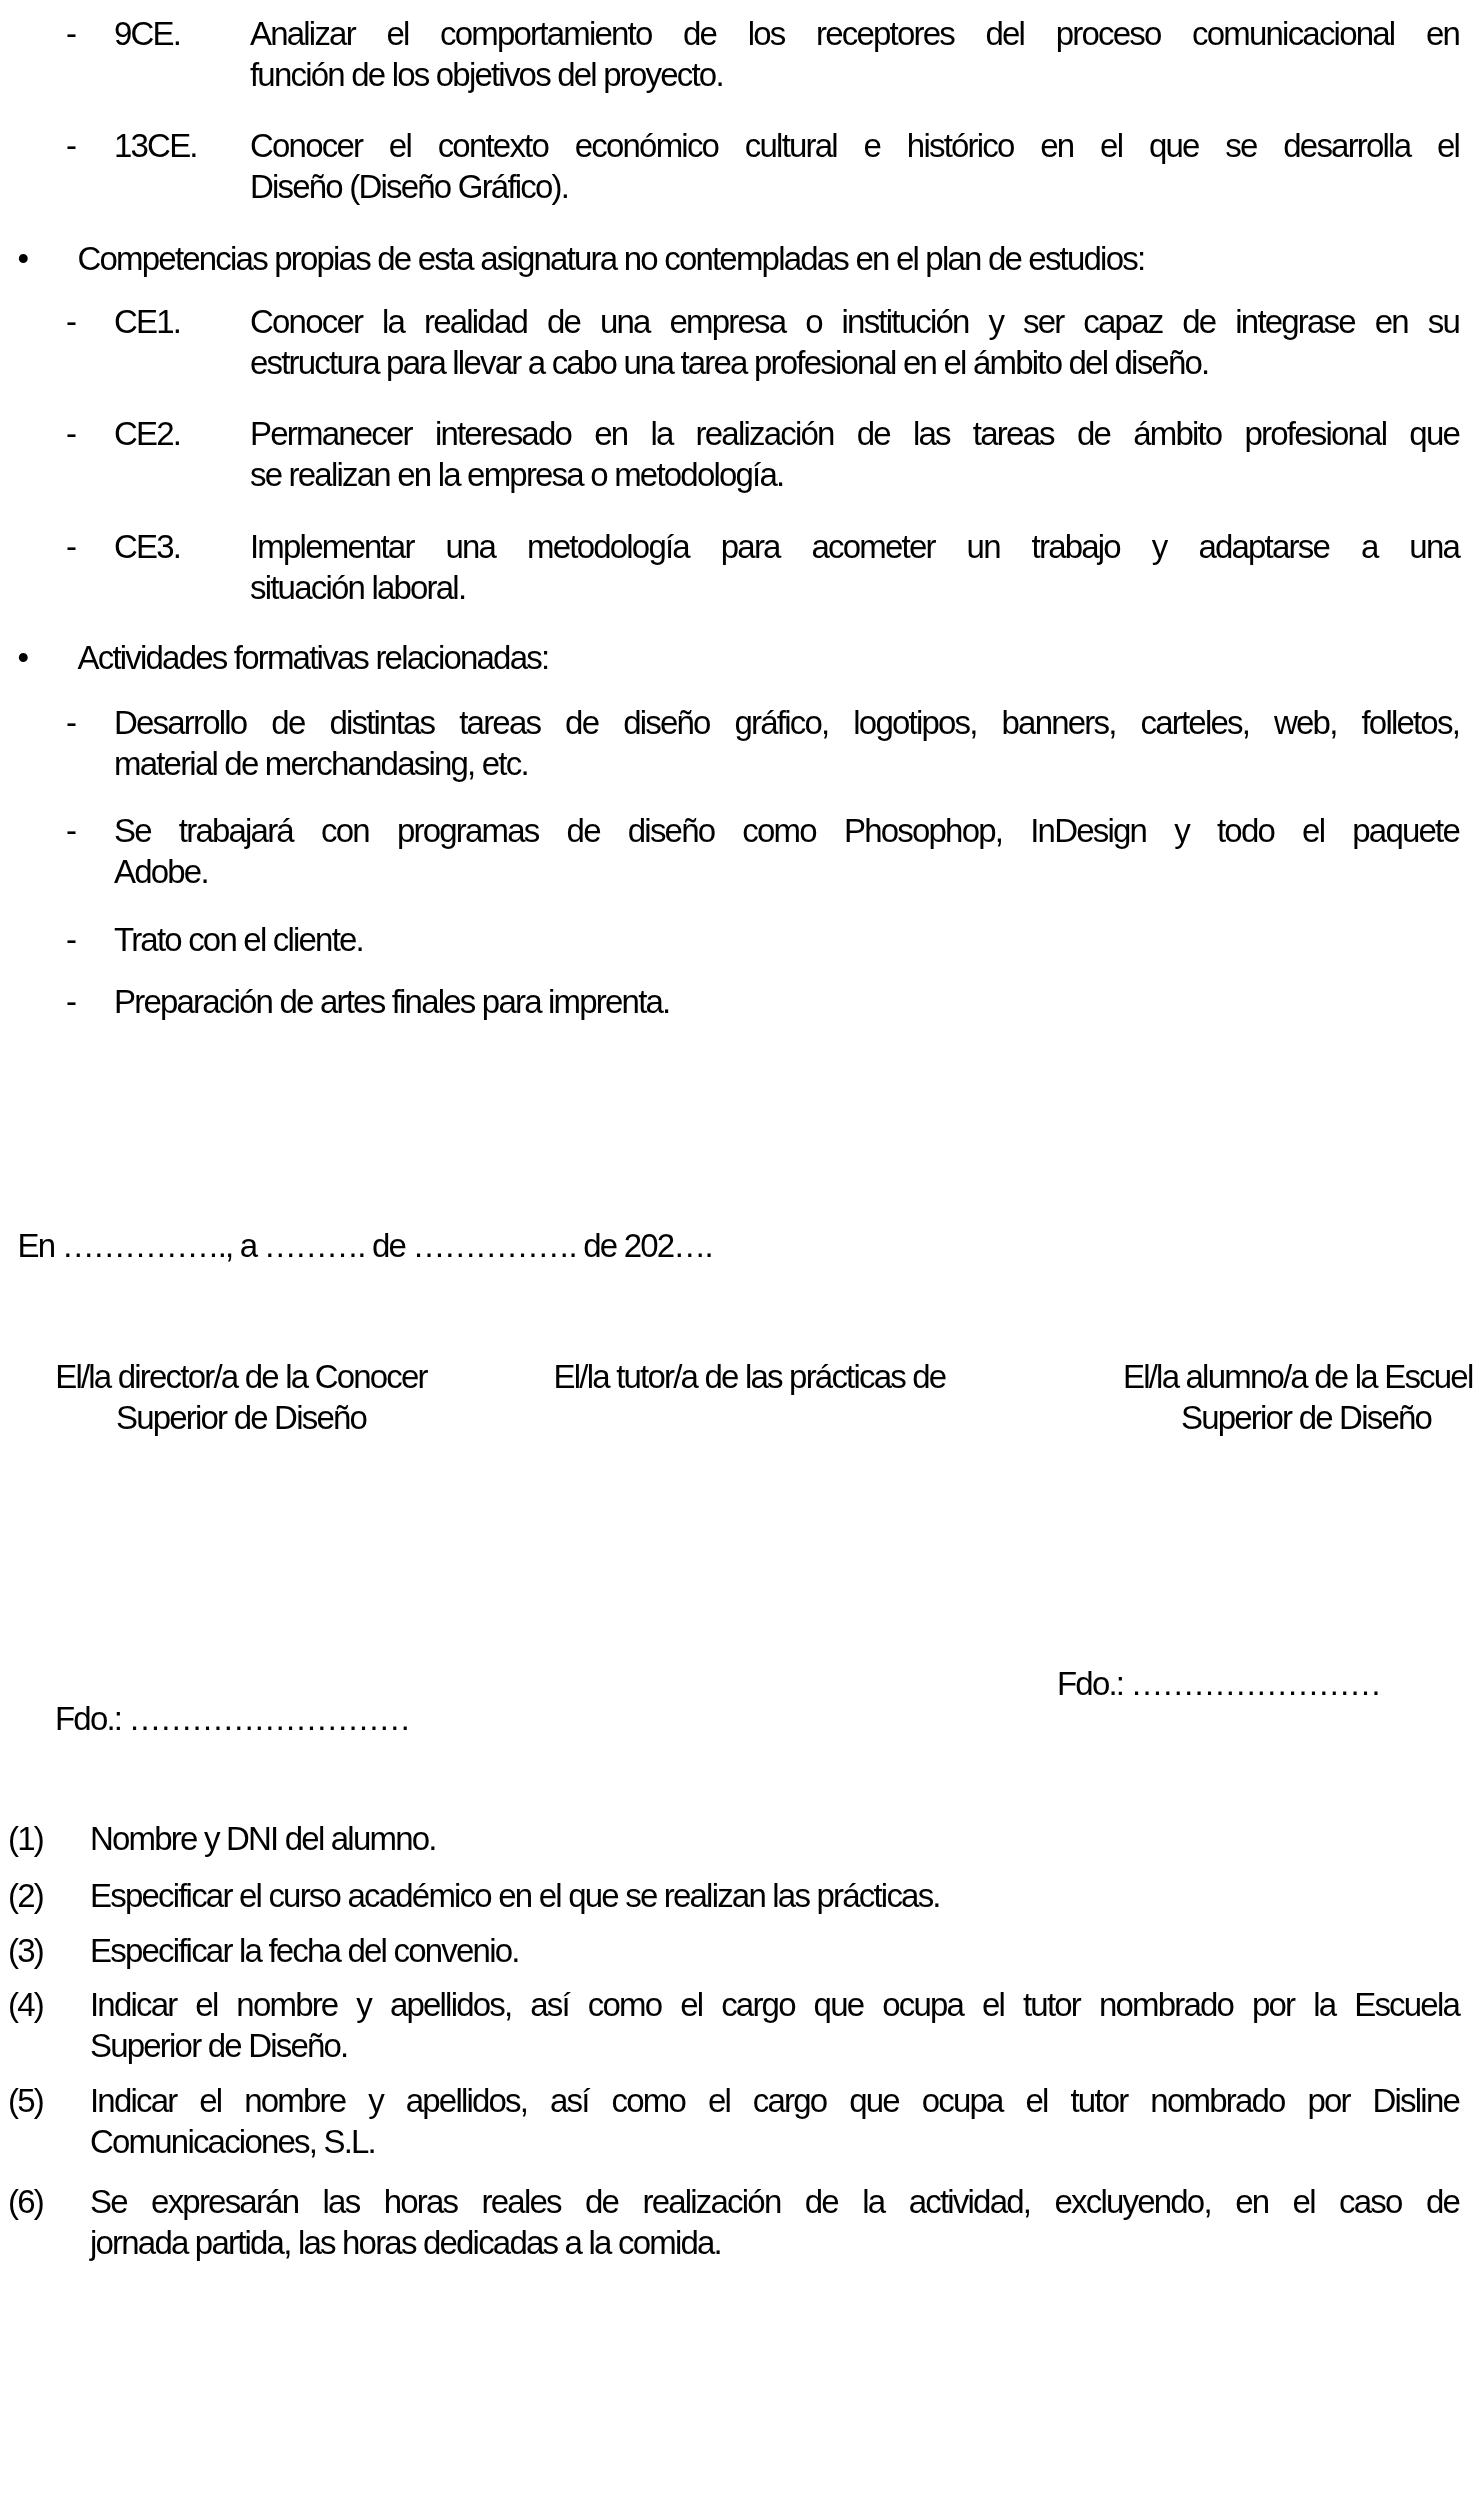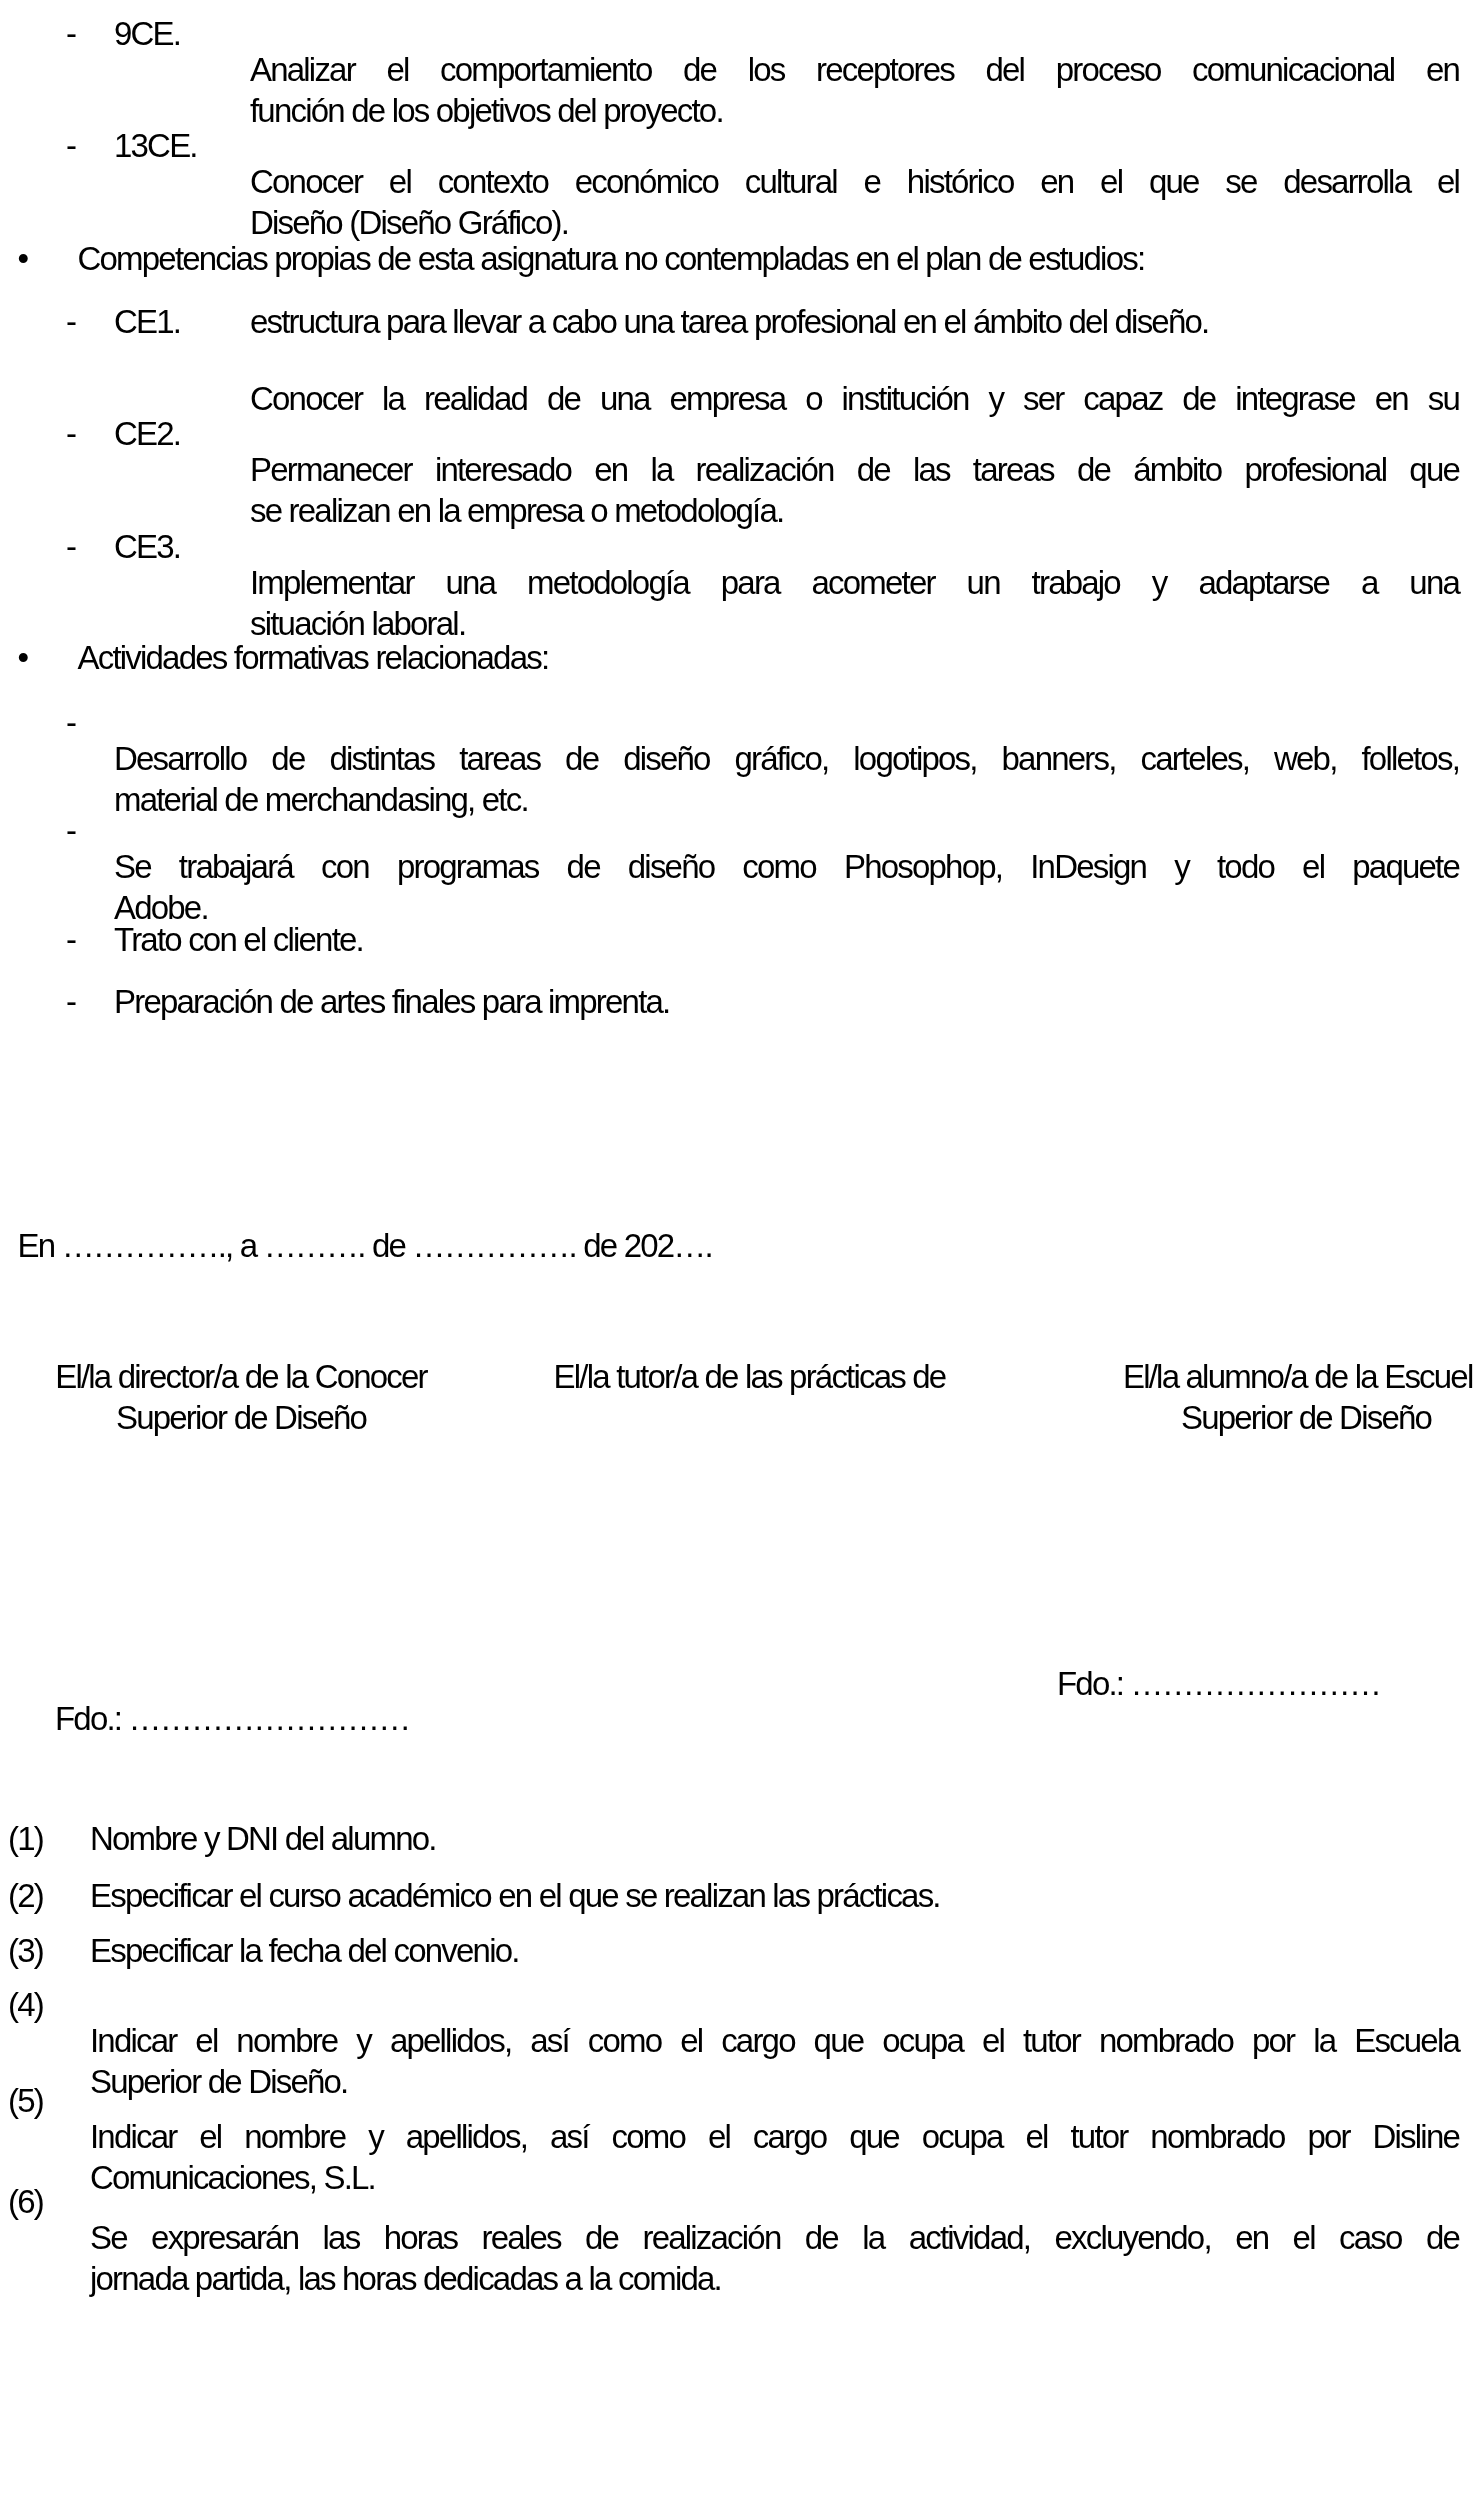--- a/index.html
+++ b/index.html
@@ -18,21 +18,21 @@
   .abs { position:absolute; }
   
   .ce-item { display:grid; grid-template-columns:48px 136px 1fr; left:66px; width:1393px; }
   
   .dash-item { display:grid; grid-template-columns:48px 1fr; left:66px; width:1393px; }
   
   .bullet-item { display:grid; grid-template-columns:60px 1fr; left:17.5px; width:1441px; }
   
   .note-item { display:grid; grid-template-columns:82px 1fr; left:8px; width:1451px; }
   .line { text-align:justify; }
-  .line.j { text-align-last:justify;margin-top:36px; }
+  .line.j { text-align-last:justify; }
   .marker { text-align:left; }
   .sig { text-align:center; }
   .nowrap { white-space:nowrap; }
 </style>
 </head>
 <body>
 
 <div class="page">
 
   <div class="abs ce-item" style="top:13px">
@@ -55,22 +55,22 @@
 
   <div class="abs bullet-item" style="top:238px">
     <div class="marker">•</div>
     <div class="line">Competencias propias de esta asignatura no contempladas en el plan de estudios:</div>
   </div>
 
   <div class="abs ce-item" style="top:301px">
     <div class="marker">-</div>
     <div class="marker">CE1.</div>
     <div>
+      <div class="line j">Conocer la realidad de una empresa o institución y ser capaz de integrase en su</div>
       <div class="line">estructura para llevar a cabo una tarea profesional en el ámbito del diseño.</div>
-      <div class="line j">Conocer la realidad de una empresa o institución y ser capaz de integrase en su</div>
     </div>
   </div>
 
   <div class="abs ce-item" style="top:413px">
     <div class="marker">-</div>
     <div class="marker">CE2.</div>
     <div>
       <div class="line j">Permanecer interesado en la realización de las tareas de ámbito profesional que</div>
       <div class="line">se realizan en la empresa o metodología.</div>
     </div>

